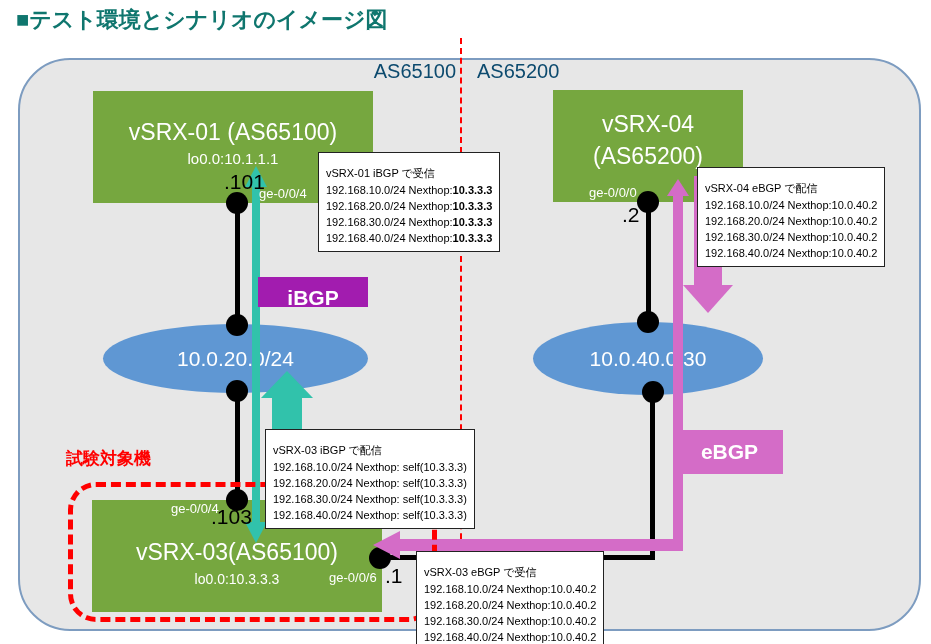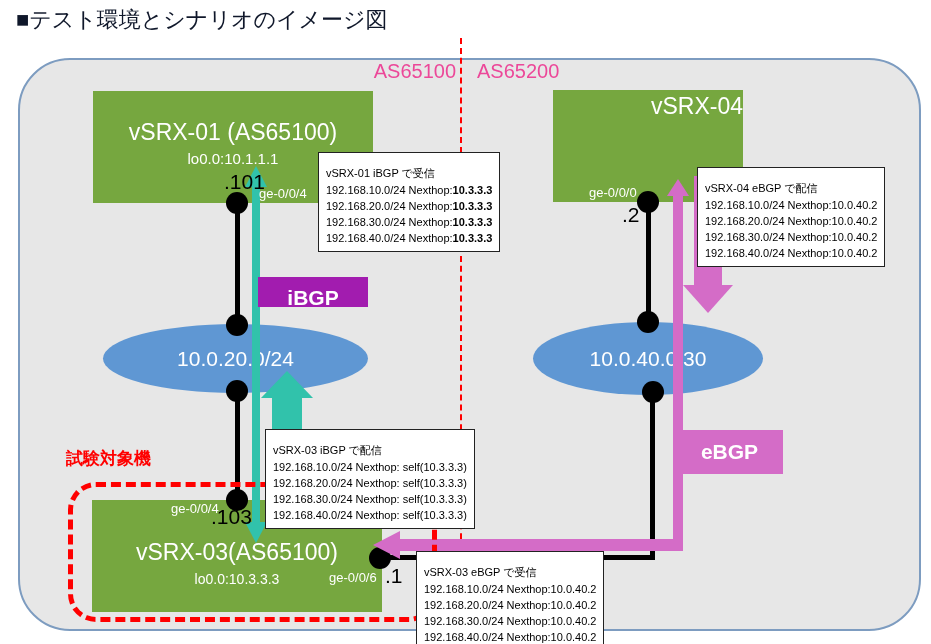--- a/index.html
+++ b/index.html
@@ -4,41 +4,41 @@
 <style>
   html,body{margin:0;padding:0;background:#ffffff;}
   #stage{
     position:relative;width:931px;height:644px;overflow:hidden;
     font-family:"Liberation Sans","DejaVu Sans",sans-serif;
     background:#ffffff;
   }
   .abs{position:absolute;}
 
   
-  .page-title{left:16px;top:5px;font-size:22px;font-weight:normal;color:#0f172a;text-align:right;}
+  .page-title{left:16px;top:5px;font-size:22px;font-weight:bold;color:#0f766e;text-align:right;}
 
   
   .net-container{
     left:18px;top:58px;width:903px;height:573px;
     background:#e7e7e7;border:2px solid #7d9cc0;border-radius:52px;
     box-sizing:border-box;
   }
 
   
   .as-boundary{left:460px;top:38px;width:0;height:521px;border-left:2px dashed #ff0000;}
-  .as-label{top:60px;font-size:20px;color:#ec4899;}
+  .as-label{top:60px;font-size:20px;color:#0c4a6e;}
   .as-label.left{left:340px;width:116px;text-align:right;}
   .as-label.right{left:477px;}
 
   
   .device{background:#76a73f;color:#ffffff;text-align:center;box-sizing:border-box;}
   .device .dev-name{font-size:23px;line-height:32px;}
   .device .dev-lo{font-size:15px;line-height:22px;}
   .dev-vsrx01{left:93px;top:91px;width:280px;height:112px;padding-top:25px;}
-  .dev-vsrx04{left:553px;top:90px;width:190px;height:112px;text-align:right;}
+  .dev-vsrx04{left:553px;top:90px;width:190px;height:112px;padding-top:18px;}
   .dev-vsrx03{left:92px;top:500px;width:290px;height:112px;padding-top:36px;}
   .dev-vsrx03 .dev-lo{font-size:14px;}
 
   
   .if-label{font-size:13px;color:#ffffff;}
   .ip-label{font-size:21px;color:#000000;}
 
   
   .lan{background:#5f97d3;border-radius:50%;color:#ffffff;text-align:center;font-size:21px;}
   .lan-left{left:103px;top:324px;width:265px;height:69px;line-height:69px;}
@@ -94,20 +94,21 @@
   <div class="abs as-boundary"></div>
   <div class="abs as-label left">AS65100</div>
   <div class="abs as-label right">AS65200</div>
 
   <div class="abs device dev-vsrx01">
     <div class="dev-name">vSRX-01 (AS65100)</div>
     <div class="dev-lo">lo0.0:10.1.1.1</div>
   </div>
   <div class="abs device dev-vsrx04">
     <div class="dev-name">vSRX-04</div>
+    <div class="dev-name">(AS65200)</div>
   </div>
   <div class="abs device dev-vsrx03">
     <div class="dev-name">vSRX-03(AS65100)</div>
     <div class="dev-lo">lo0.0:10.3.3.3</div>
   </div>
 
   <div class="abs lan lan-left">10.0.20.0/24</div>
   <div class="abs lan lan-right">10.0.40.0/30</div>
 
   <div class="abs link" style="left:235px;top:203px;width:5px;height:122px;"></div>

